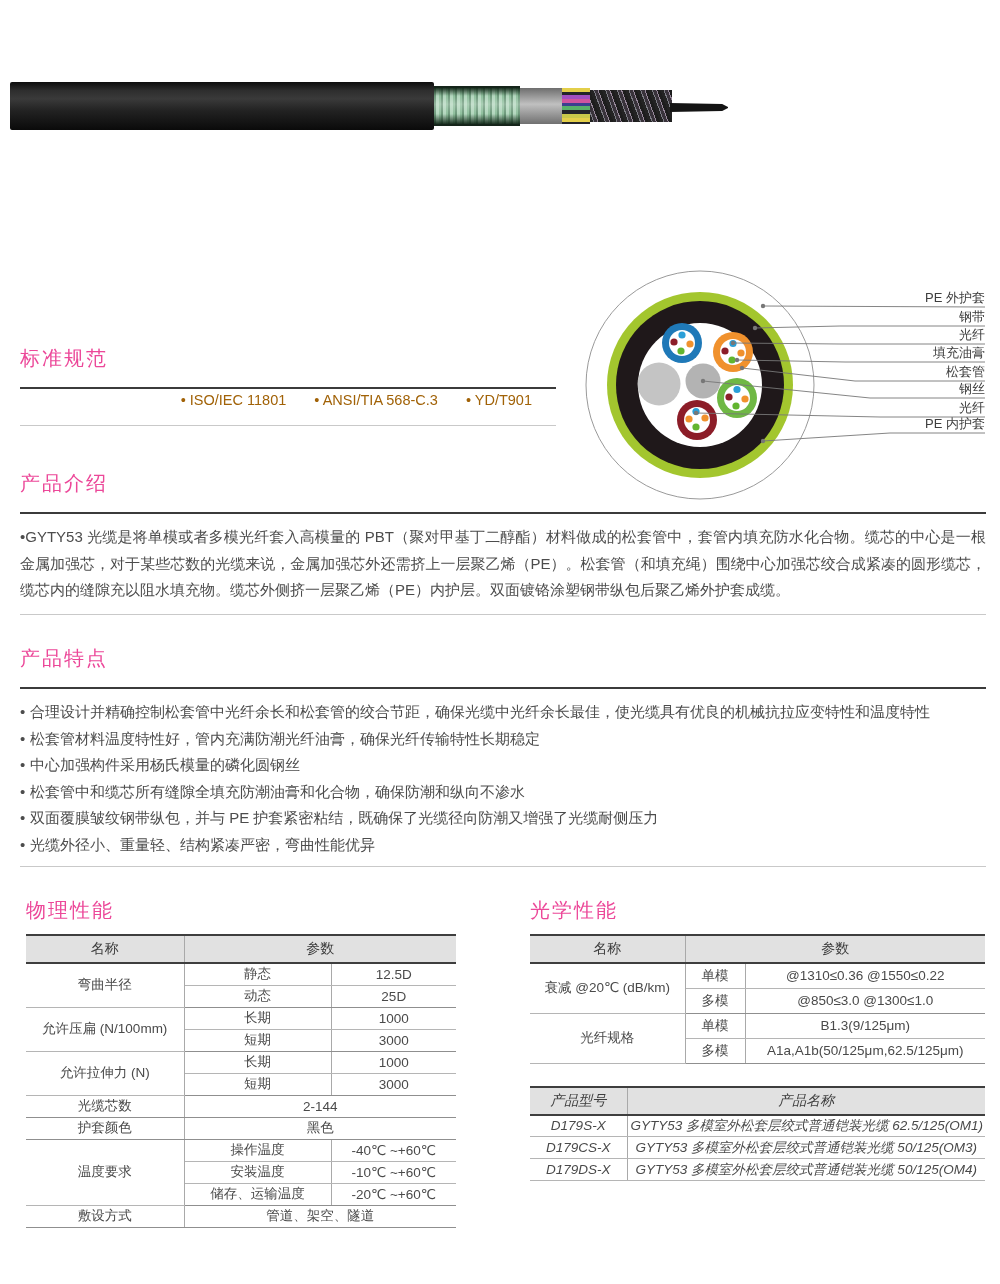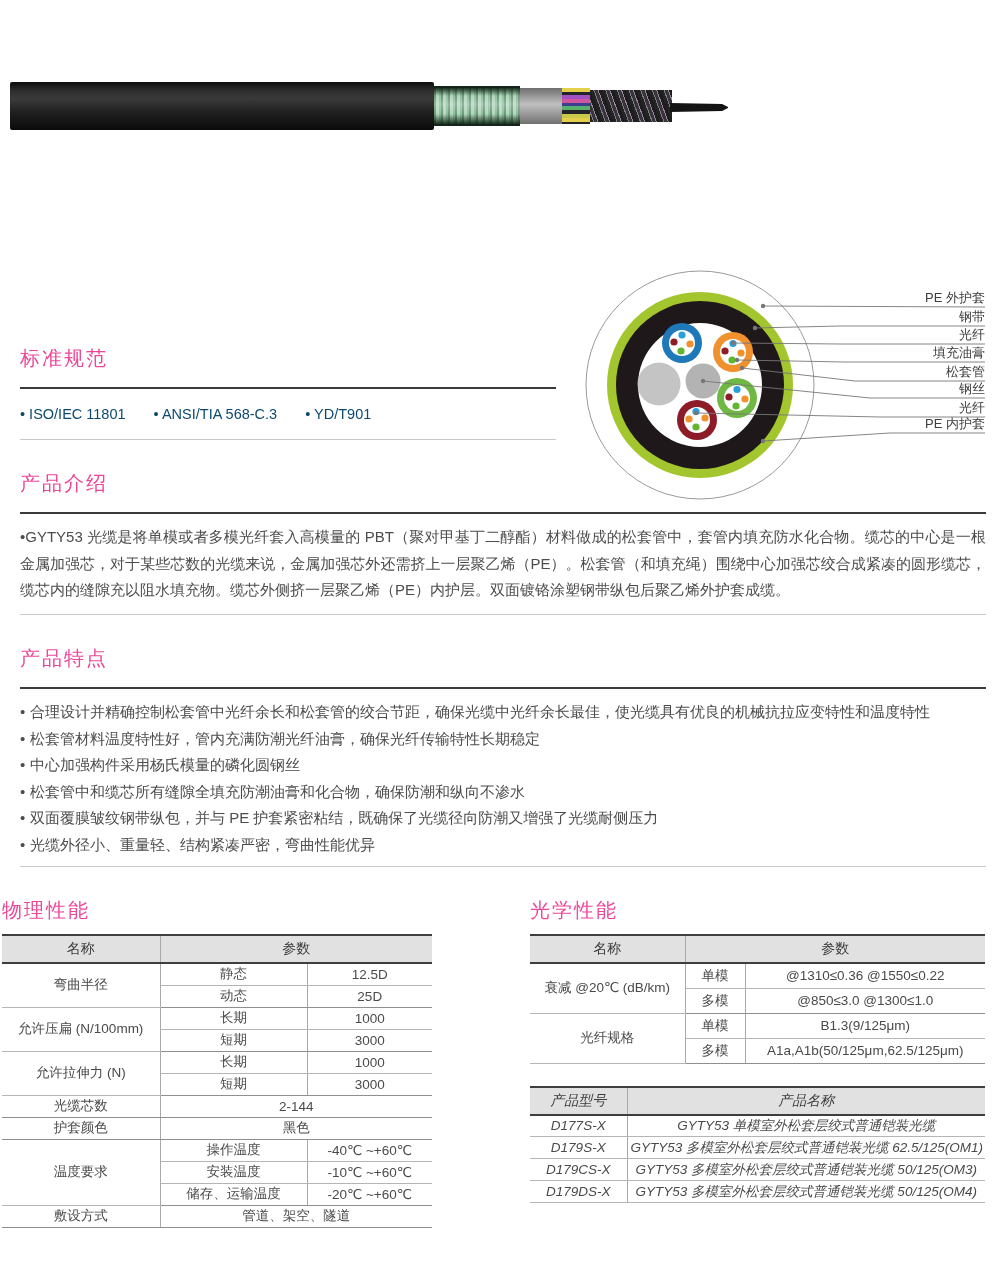--- a/index.html
+++ b/index.html
@@ -28,36 +28,36 @@
   .diagram { position:absolute; left:560px; top:255px; }
   .diagram text { font-family:"Liberation Sans","DejaVu Sans",sans-serif; font-size:13px; fill:#3e3e3e; }
 
   
   .sec { position:absolute; }
   .sec-title { margin:0; font-size:20px; font-weight:500; color:#ec4899; letter-spacing:2px; line-height:26px; }
   .rule-thick { height:0; border-top:2px solid #3b3b3b; margin-top:16px; }
   .rule-thin  { height:0; border-top:1px solid #c9c9c9; }
 
   .sec-standards { left:20px; top:345px; width:536px; }
-  .std-items { margin-top:14px; font-size:14.5px; color:#0c4a6e; line-height:22px; }
+  .std-items { margin-top:0; font-size:14.5px; color:#a16207; line-height:22px;text-align:right; }
   .std-item { margin-right:24px; white-space:nowrap; }
   .sec-standards .rule-thin { margin-top:14px; }
 
   .sec-intro { left:20px; top:470px; width:966px; }
   .intro-text { margin:10px 0 0 0; font-size:15px; color:#4c4c4c; line-height:26.5px; text-align:justify; }
   .sec-intro .rule-thin { margin-top:10px; }
 
   .sec-features { left:20px; top:645px; width:966px; }
   .features { list-style:none; margin:10px 0 0 0; padding:0; font-size:15px; color:#4c4c4c; line-height:26.5px; }
   .features li { position:relative; padding-left:10px; }
   .features .b { position:absolute; left:0; }
   .sec-features .rule-thin { margin-top:8px; }
 
   
-  .col-phys { left:2px;  top:897px; width:430px; }
+  .col-phys { left:26px;  top:897px; width:430px; }
   .col-opt  { left:530px; top:897px; width:455px; }
   .spec-table { border-collapse:collapse; table-layout:fixed; margin-top:11px; }
   .spec-table th { background:#e1e1e1; border-top:2px solid #3e3e3e; border-bottom:2px solid #3e3e3e;
     font-weight:normal; font-size:14px; color:#3d3d3d; height:28px; padding:0 2px; }
   .spec-table td { border-bottom:1px solid #b5b5b5; font-size:13.5px; color:#4a4a4a;
     text-align:center; padding:0 3px; overflow:hidden; white-space:nowrap; }
   .phys td { height:22px; }
   .opt  td { height:25px; }
   .ord  td { height:22px; }
   .vr { border-right:1px solid #a9a9a9; }
@@ -298,24 +298,20 @@
             <col style="width:358px">
           </colgroup>
         <thead>
           <tr>
             <th class="vr">产品型号</th>
             <th>产品名称</th>
           </tr>
         </thead>
         <tbody>
           <tr>
-              <td class="vr val">D177S-X</td>
-              <td>GYTY53 单模室外松套层绞式普通铠装光缆</td>
-            </tr>
-          <tr>
               <td class="vr val">D179S-X</td>
               <td>GYTY53 多模室外松套层绞式普通铠装光缆 62.5/125(OM1)</td>
             </tr>
           <tr>
               <td class="vr val">D179CS-X</td>
               <td>GYTY53 多模室外松套层绞式普通铠装光缆 50/125(OM3)</td>
             </tr>
           <tr>
               <td class="vr val">D179DS-X</td>
               <td>GYTY53 多模室外松套层绞式普通铠装光缆 50/125(OM4)</td>

